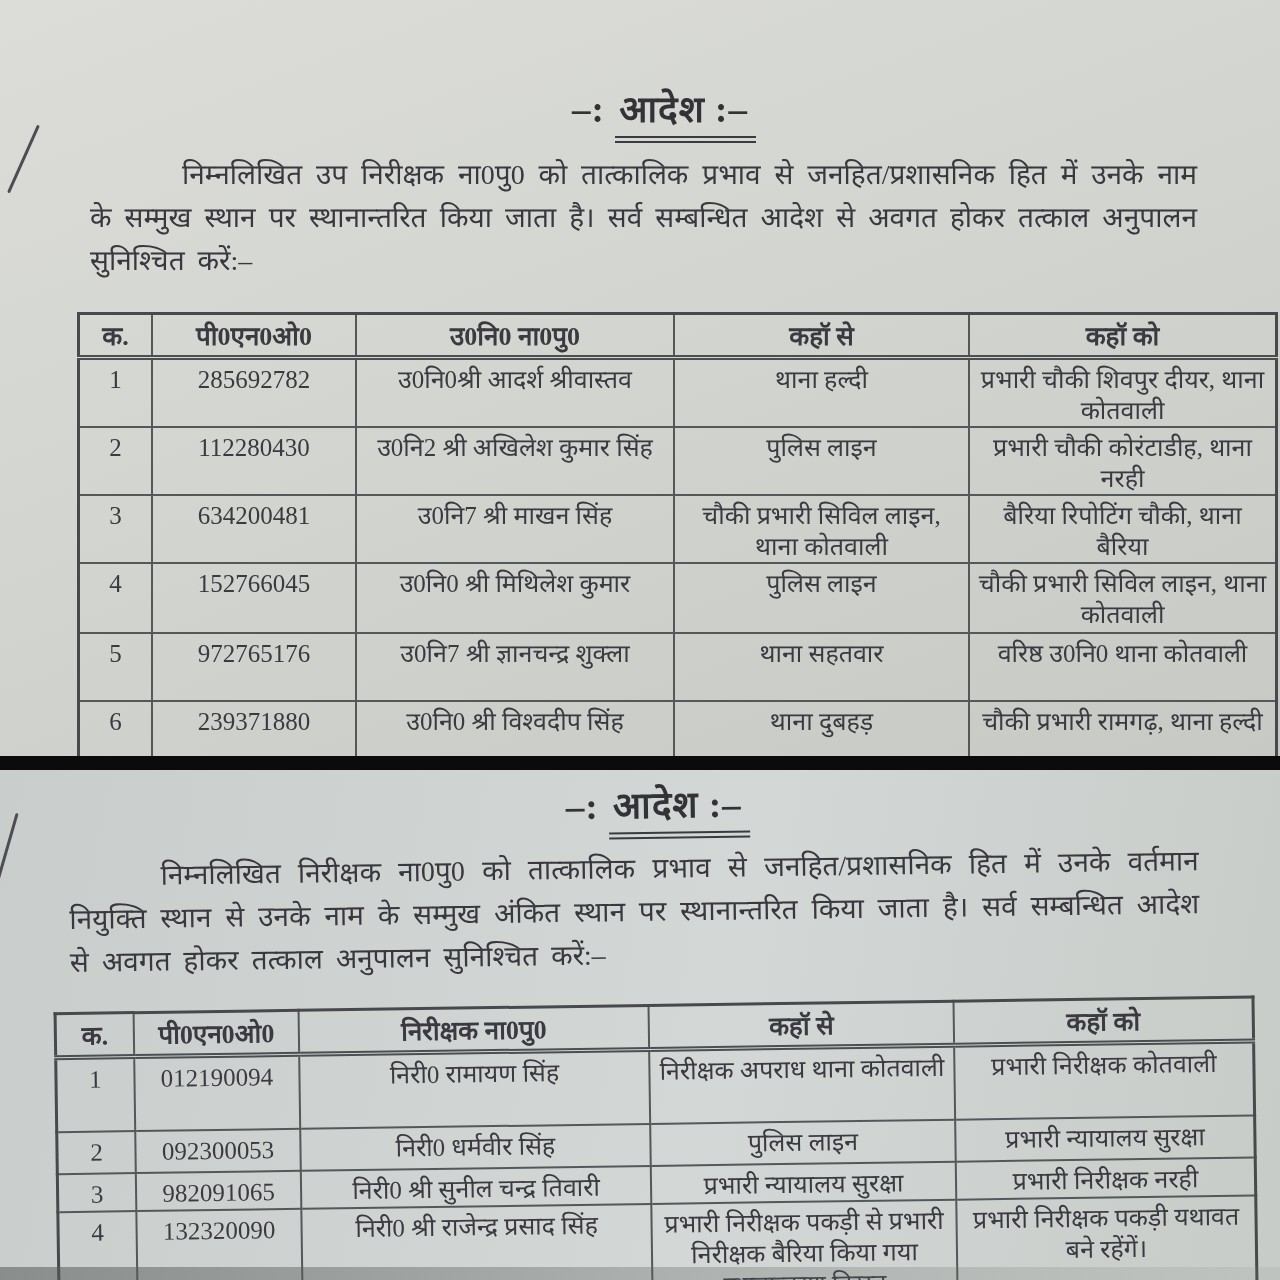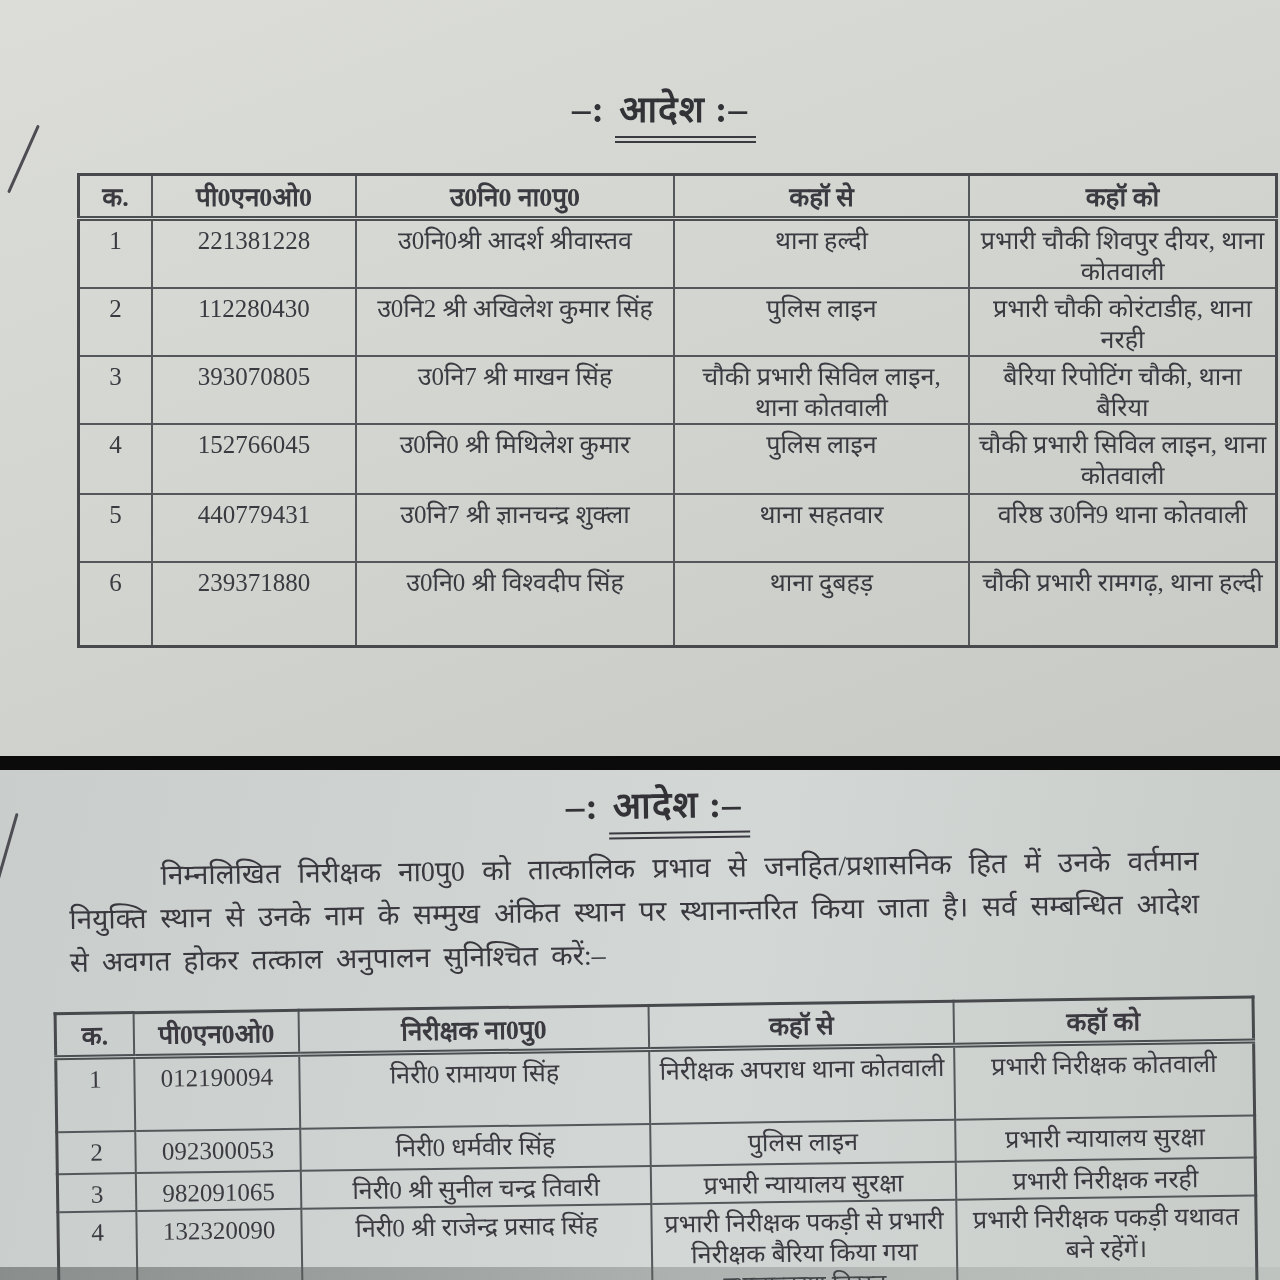--- a/index.html
+++ b/index.html
@@ -80,65 +80,66 @@
 </style>
 </head>
 <body>
 
 <div class="photo photo-top">
   <div class="wood-strip"></div>
   <div class="wood-corner"></div>
   <div class="slash slash-top"></div>
   <div class="content content-top">
     <div class="heading heading-top"><span>–:</span> <span class="hl">आदेश :–</span></div>
+    <p class="par par-top">निम्नलिखित उप निरीक्षक ना0पु0 को तात्कालिक प्रभाव से जनहित/प्रशासनिक हित में उनके नाम के सम्मुख स्थान पर स्थानान्तरित किया जाता है। सर्व सम्बन्धित आदेश से अवगत होकर तत्काल अनुपालन सुनिश्चित करें:–</p>
     <table id="t1" class="ttable">
         <thead>
           <tr>
             <th>क.</th>
             <th>पी0एन0ओ0</th>
             <th>उ0नि0 ना0पु0</th>
             <th>कहॉ से</th>
             <th>कहॉ को</th>
           </tr>
         </thead>
         <tbody>
           <tr>
             <td>1</td>
-            <td>221381228</td>
+            <td>285692782</td>
             <td>उ0नि0श्री आदर्श श्रीवास्तव</td>
             <td>थाना हल्दी</td>
             <td>प्रभारी चौकी शिवपुर दीयर, थाना कोतवाली</td>
           </tr>
           <tr>
             <td>2</td>
             <td>112280430</td>
             <td>उ0नि2 श्री अखिलेश कुमार सिंह</td>
             <td>पुलिस लाइन</td>
             <td>प्रभारी चौकी कोरंटाडीह, थाना नरही</td>
           </tr>
           <tr>
             <td>3</td>
-            <td>393070805</td>
+            <td>634200481</td>
             <td>उ0नि7 श्री माखन सिंह</td>
             <td>चौकी प्रभारी सिविल लाइन, थाना कोतवाली</td>
             <td>बैरिया रिपोटिंग चौकी, थाना बैरिया</td>
           </tr>
           <tr>
             <td>4</td>
             <td>152766045</td>
             <td>उ0नि0 श्री मिथिलेश कुमार</td>
             <td>पुलिस लाइन</td>
             <td>चौकी प्रभारी सिविल लाइन, थाना कोतवाली</td>
           </tr>
           <tr>
             <td>5</td>
-            <td>440779431</td>
+            <td>972765176</td>
             <td>उ0नि7 श्री ज्ञानचन्द्र शुक्ला</td>
             <td>थाना सहतवार</td>
-            <td>वरिष्ठ उ0नि9 थाना कोतवाली</td>
+            <td>वरिष्ठ उ0नि0 थाना कोतवाली</td>
           </tr>
           <tr>
             <td>6</td>
             <td>239371880</td>
             <td>उ0नि0 श्री विश्वदीप सिंह</td>
             <td>थाना दुबहड़</td>
             <td>चौकी प्रभारी रामगढ़, थाना हल्दी</td>
           </tr>
         </tbody>
       </table>

